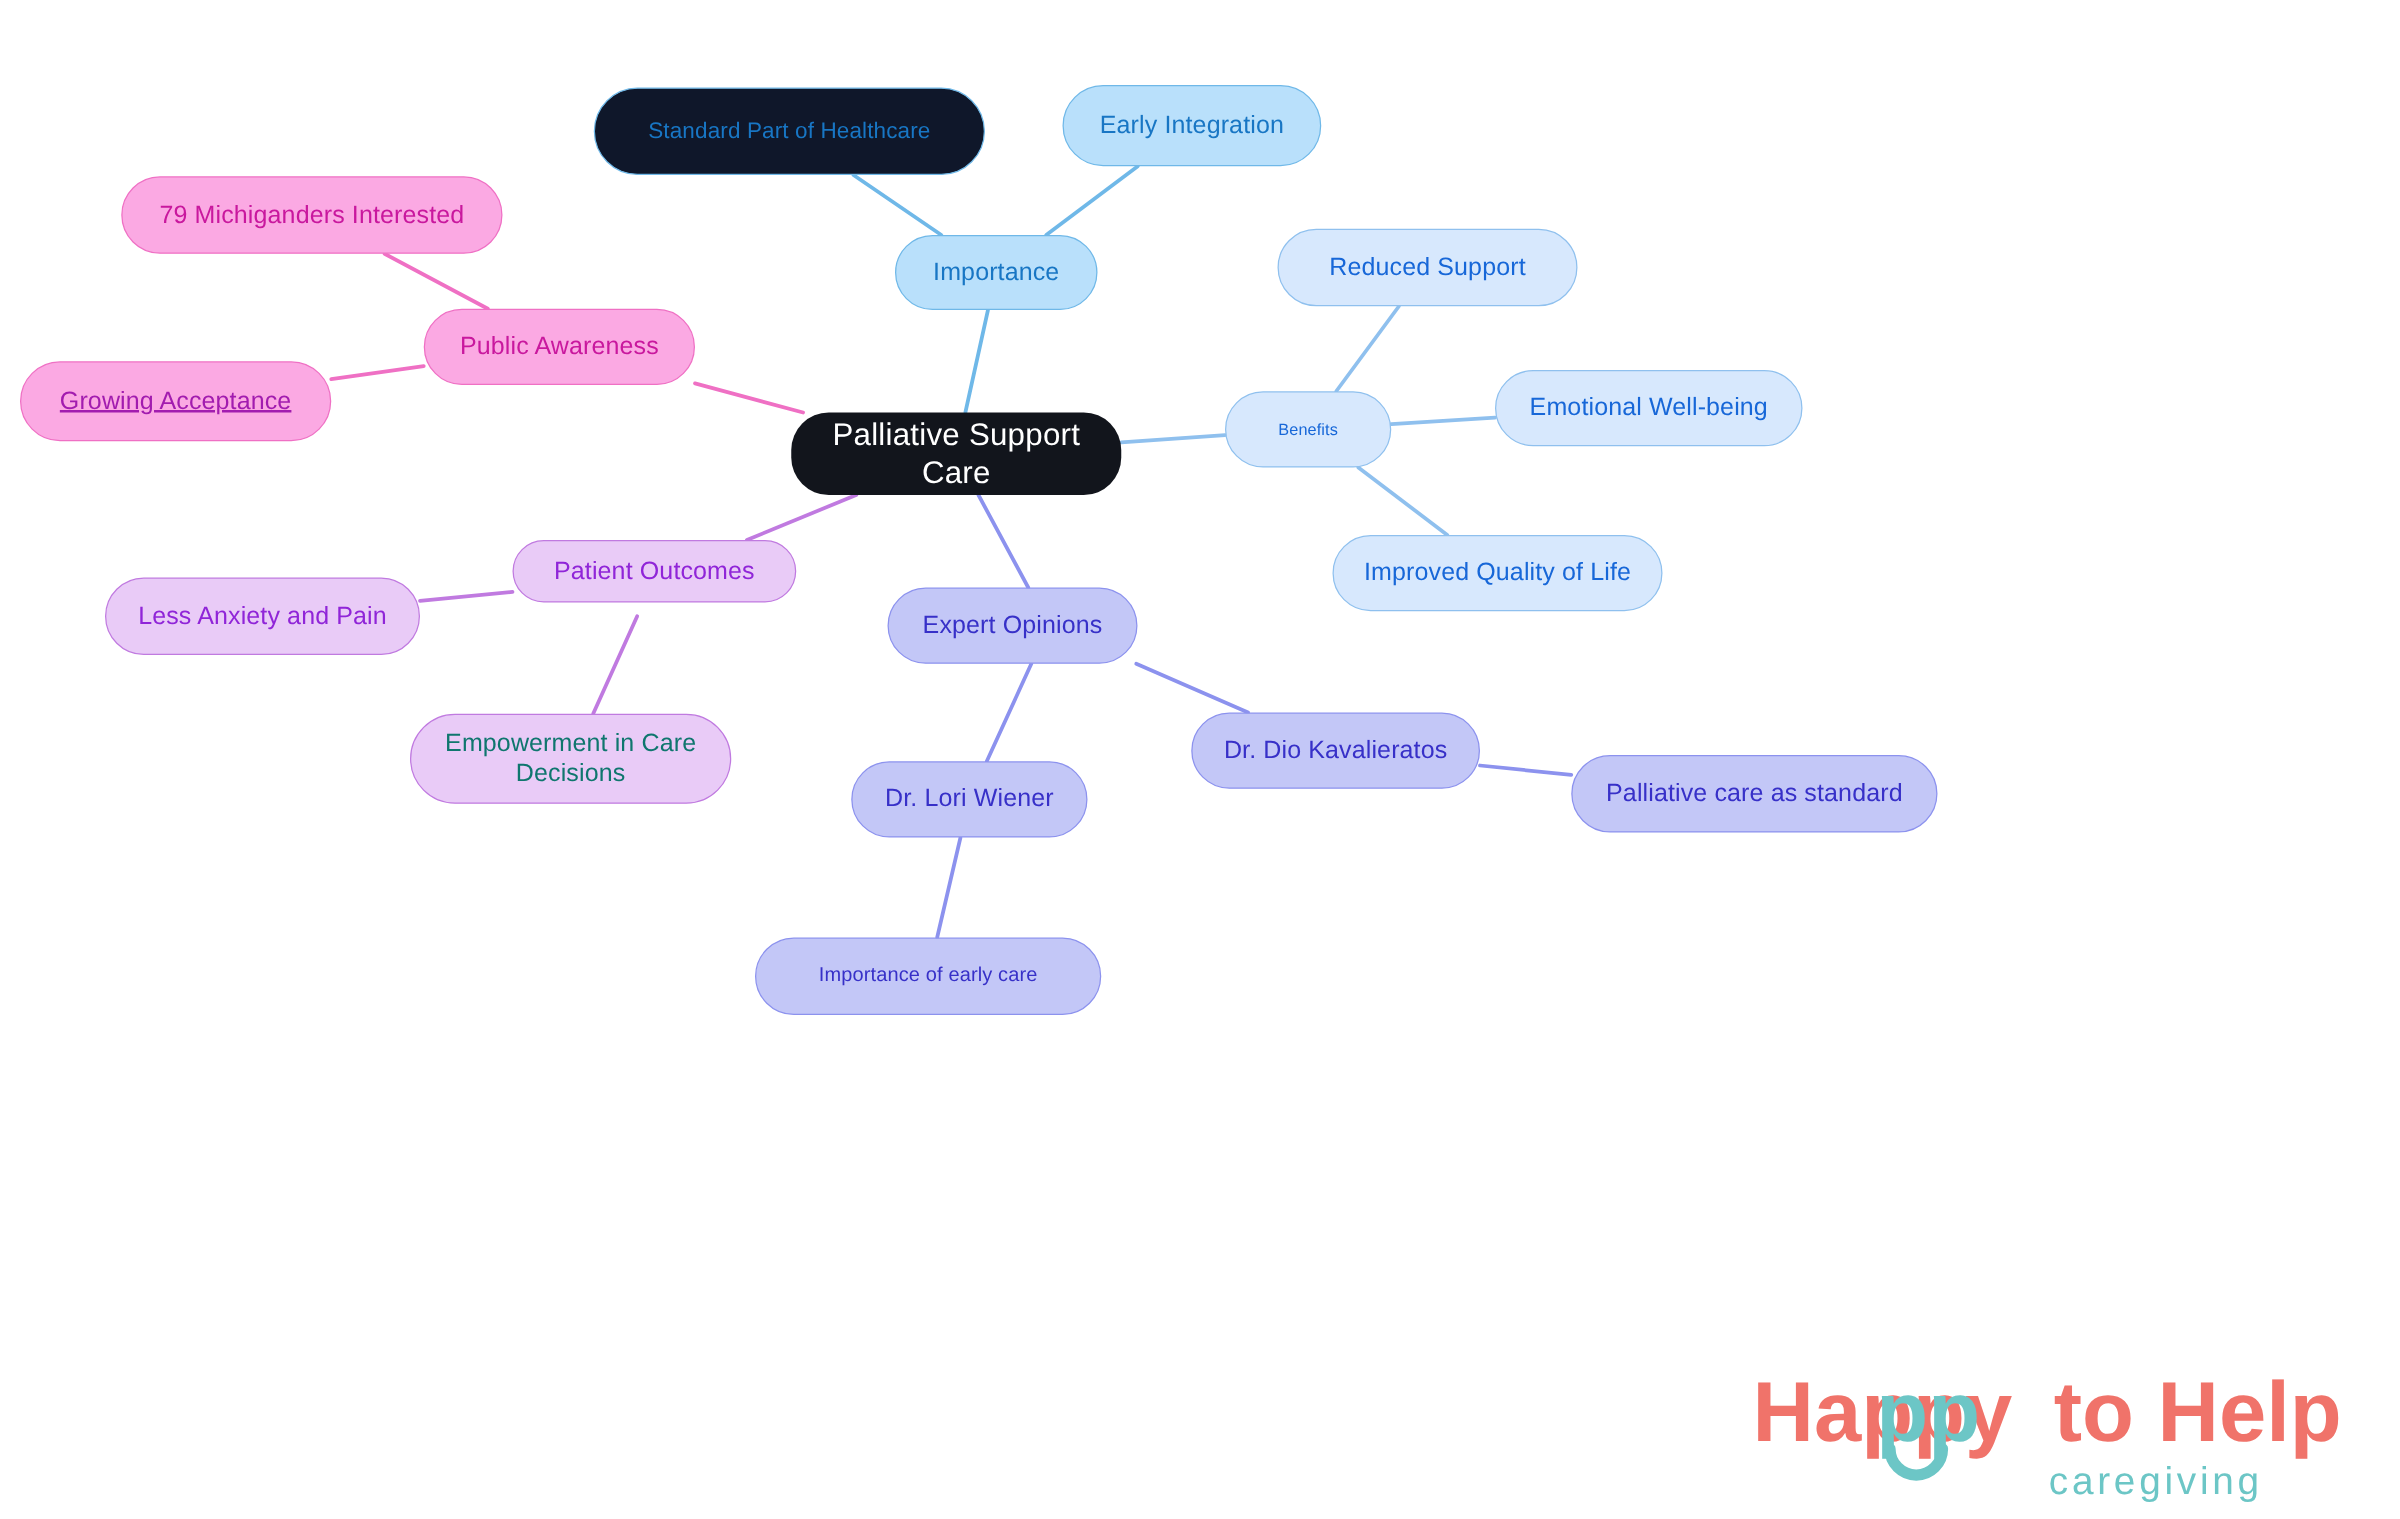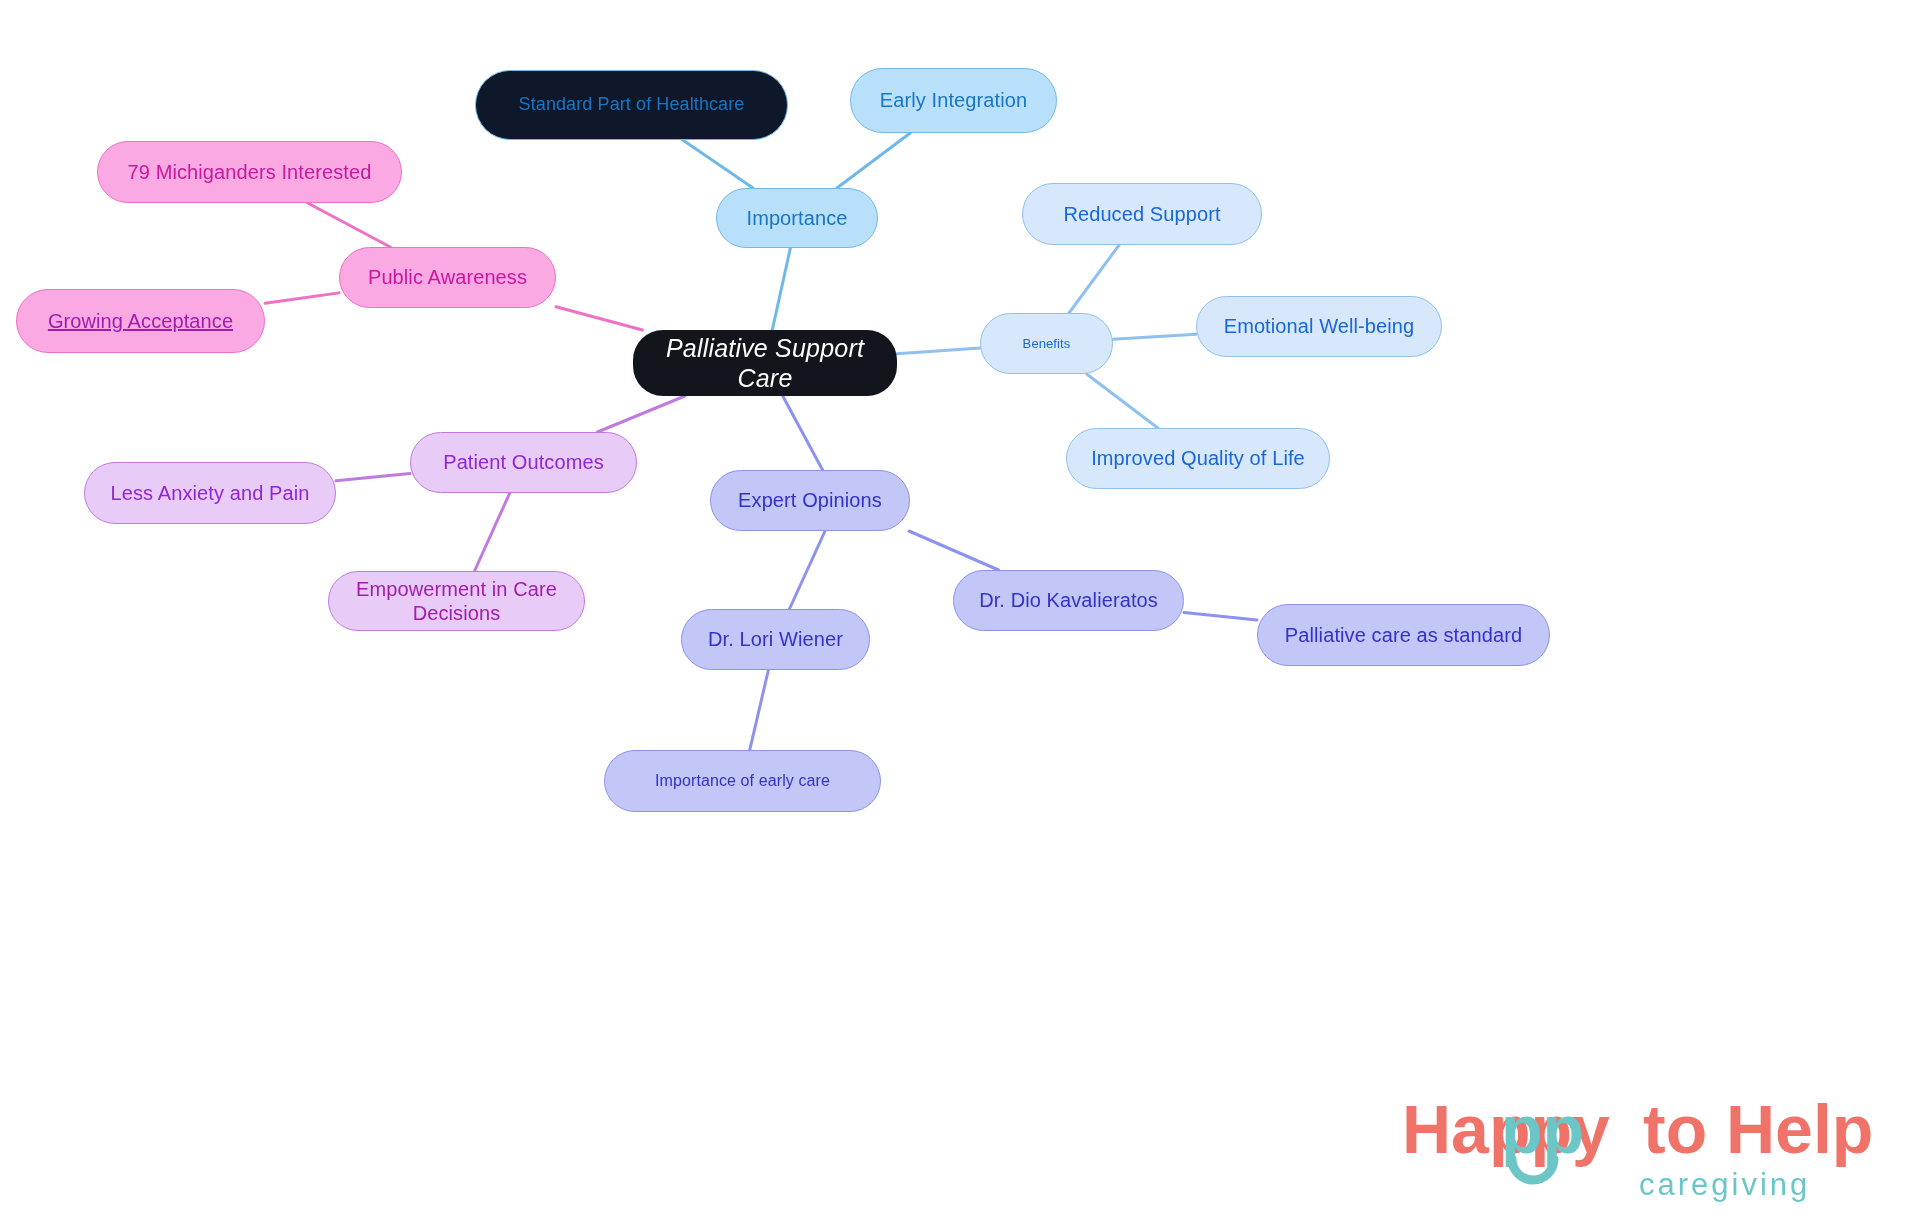--- a/index.html
+++ b/index.html
@@ -40,21 +40,20 @@
     line-height: 1.22;
     letter-spacing: 0.1px;
     white-space: pre-line;
     padding: 0 14px;
   }
   .node.root {
     border-width: 0;
     border-radius: 30px;
     font-size: 25px;
     letter-spacing: 0.2px;
-    font-style: italic;
   }
   
   #logo {
     position: absolute;
     right: 24px;
     bottom: 8px;
     width: 500px;
     height: 126px;
   }
 </style>
@@ -88,23 +87,23 @@
     <div class="node" style="left: 850px; top: 68px; width: 207px; height: 65px; background: rgb(185, 224, 251); border-color: rgb(111, 184, 232); color: rgb(24, 118, 196); font-size: 20px;">Early Integration</div>
     <div class="node" style="left: 980px; top: 313px; width: 133px; height: 61px; background: rgb(215, 232, 253); border-color: rgb(143, 192, 238); color: rgb(23, 103, 216); font-size: 13px;">Benefits</div>
     <div class="node" style="left: 1022px; top: 183px; width: 240px; height: 62px; background: rgb(215, 232, 253); border-color: rgb(143, 192, 238); color: rgb(23, 103, 216); font-size: 20px;">Reduced Support</div>
     <div class="node" style="left: 1196px; top: 296px; width: 246px; height: 61px; background: rgb(215, 232, 253); border-color: rgb(143, 192, 238); color: rgb(23, 103, 216); font-size: 20px;">Emotional Well-being</div>
     <div class="node" style="left: 1066px; top: 428px; width: 264px; height: 61px; background: rgb(215, 232, 253); border-color: rgb(143, 192, 238); color: rgb(23, 103, 216); font-size: 20px;">Improved Quality of Life</div>
     <div class="node" style="left: 710px; top: 470px; width: 200px; height: 61px; background: rgb(195, 199, 247); border-color: rgb(140, 146, 238); color: rgb(55, 48, 200); font-size: 20px;">Expert Opinions</div>
     <div class="node" style="left: 953px; top: 570px; width: 231px; height: 61px; background: rgb(195, 199, 247); border-color: rgb(140, 146, 238); color: rgb(55, 48, 200); font-size: 20px;">Dr. Dio Kavalieratos</div>
     <div class="node" style="left: 1257px; top: 604px; width: 293px; height: 62px; background: rgb(195, 199, 247); border-color: rgb(140, 146, 238); color: rgb(55, 48, 200); font-size: 20px;">Palliative care as standard</div>
     <div class="node" style="left: 681px; top: 609px; width: 189px; height: 61px; background: rgb(195, 199, 247); border-color: rgb(140, 146, 238); color: rgb(55, 48, 200); font-size: 20px;">Dr. Lori Wiener</div>
     <div class="node" style="left: 604px; top: 750px; width: 277px; height: 62px; background: rgb(195, 199, 247); border-color: rgb(140, 146, 238); color: rgb(55, 48, 200); font-size: 16px;">Importance of early care</div>
-    <div class="node" style="left: 410px; top: 432px; width: 227px; height: 61px; background: rgb(233, 203, 247); border-color: rgb(192, 122, 224); color: rgb(144, 37, 216); font-size: 20px; text-align: right;">Patient Outcomes</div>
+    <div class="node" style="left: 410px; top: 432px; width: 227px; height: 50px; background: rgb(233, 203, 247); border-color: rgb(192, 122, 224); color: rgb(144, 37, 216); font-size: 20px; text-align: right;">Patient Outcomes</div>
     <div class="node" style="left: 84px; top: 462px; width: 252px; height: 62px; background: rgb(233, 203, 247); border-color: rgb(192, 122, 224); color: rgb(144, 37, 216); font-size: 20px;">Less Anxiety and Pain</div>
-    <div class="node" style="left: 328px; top: 571px; width: 257px; height: 60px; background: rgb(233, 203, 247); border-color: rgb(192, 122, 224); color: #a21caf; font-size: 20px;">Empowerment in Care
+    <div class="node" style="left: 328px; top: 571px; width: 257px; height: 72px; background: rgb(233, 203, 247); border-color: rgb(192, 122, 224); color: #0f766e; font-size: 20px;">Empowerment in Care
 Decisions</div>
     <div class="node" style="left: 339px; top: 247px; width: 217px; height: 61px; background: rgb(251, 169, 227); border-color: rgb(239, 112, 196); color: rgb(201, 24, 158); font-size: 20px;">Public Awareness</div>
     <div class="node" style="left: 97px; top: 141px; width: 305px; height: 62px; background: rgb(251, 169, 227); border-color: rgb(239, 112, 196); color: rgb(201, 24, 158); font-size: 20px;">79 Michiganders Interested</div>
     <div class="node" style="left: 16px; top: 289px; width: 249px; height: 64px; background: rgb(251, 169, 227); border-color: rgb(239, 112, 196); color: #a21caf; font-size: 20px; text-decoration: underline;">Growing Acceptance</div>
   </div>
 
 <svg id="logo" viewBox="0 0 500 126">
   <text id="logo-happy" x="6" y="72" font-family="'Liberation Sans', sans-serif" font-size="68" font-weight="bold" fill="#f0736a">Happy</text>
   <text id="logo-to" x="247" y="72" font-family="'Liberation Sans', sans-serif" font-size="68" font-weight="bold" fill="#f0736a">to</text>
   <text id="logo-help" x="330" y="72" font-family="'Liberation Sans', sans-serif" font-size="68" font-weight="bold" fill="#f0736a">Help</text>

